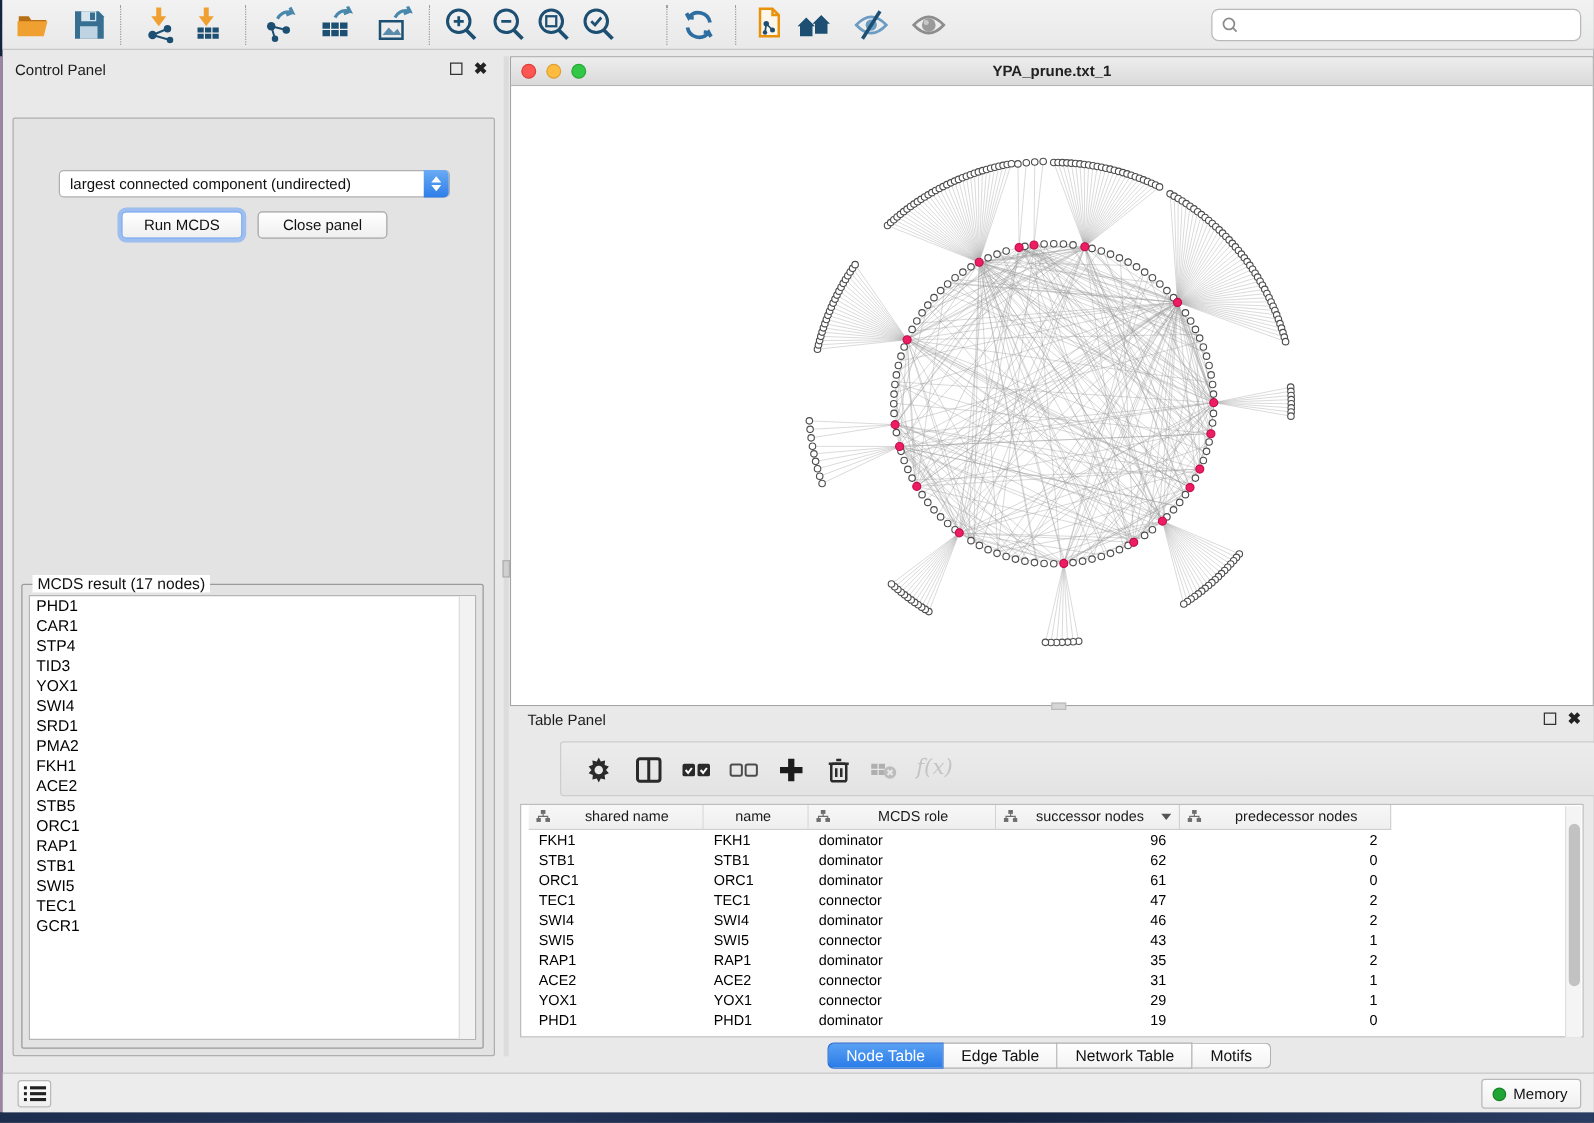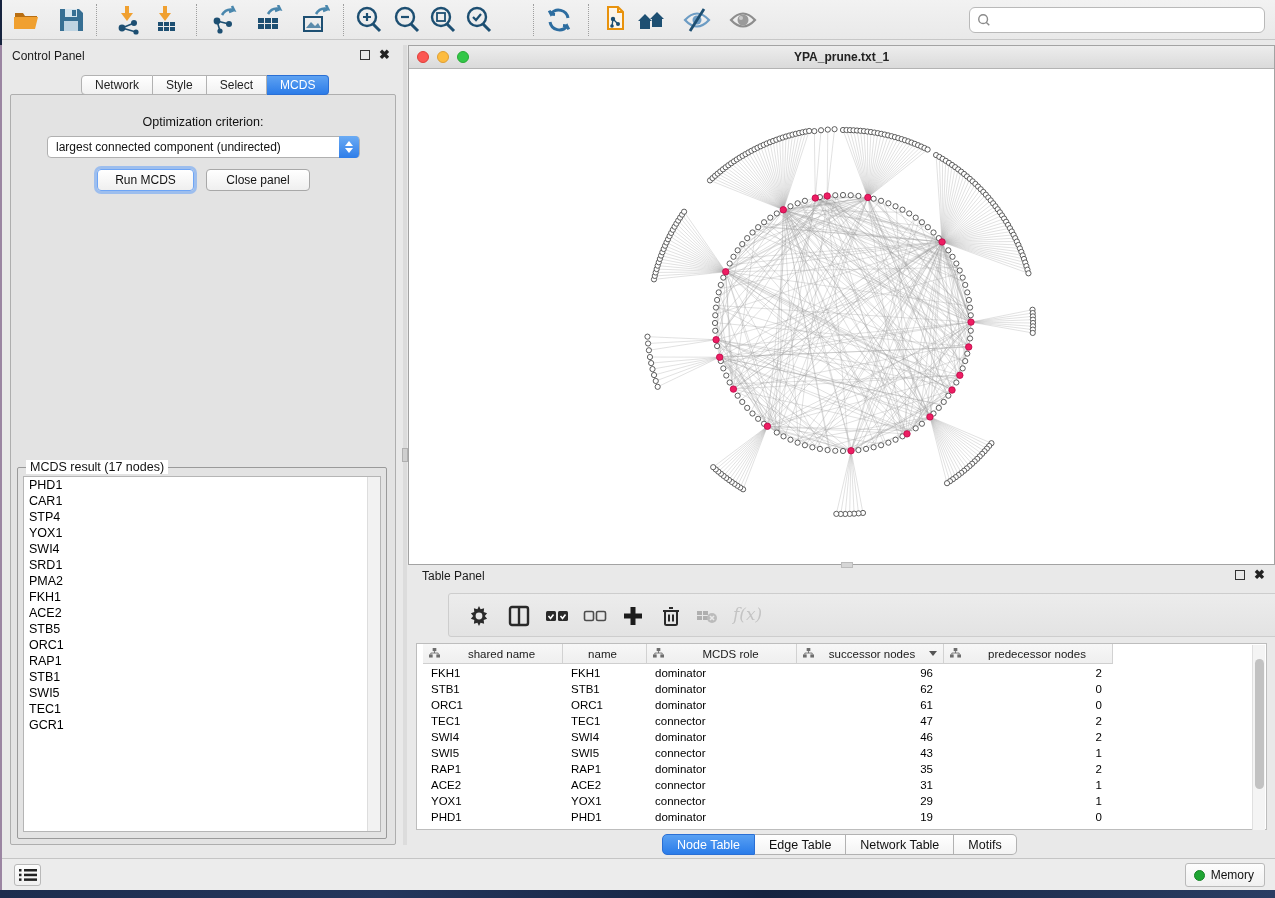--- a/index.html
+++ b/index.html
@@ -266,44 +266,38 @@
         </svg>
       <input type="text" placeholder="" style="">
     </div>
   </div>
 
   <div class="cp-title">Control Panel</div>
   <div class="cp-icons">
     <span class="panel-float"></span>
     <span class="panel-close">✖</span>
   </div>
-  <div class="cp-tabs">
-    <div class="cp-tab">Network</div>
-    <div class="cp-tab">Style</div>
-    <div class="cp-tab">Select</div>
-    <div class="cp-tab active">MCDS</div>
-  </div>
   <div class="cp-body">
-    <div class="opt-label">Optimization criterion:</div>
     <div class="dropdown">
       <span>largest connected component (undirected)</span>
       <span class="dd-stepper">
           <i class="dd-up"></i>
           <i class="dd-down"></i>
         </span>
     </div>
     <button class="btn focusring" style="left:86px; top:74px; width:97px">Run MCDS</button>
     <button class="btn" style="left:195px; top:74px; width:104px">Close panel</button>
     <div class="groupbox">
       <div class="groupbox-label">MCDS result (17 nodes)</div>
       <div class="mcds-list">
         <div>
             <div class="mcds-item">PHD1</div>
             <div class="mcds-item">CAR1</div>
             <div class="mcds-item">STP4</div>
+            <div class="mcds-item">TID3</div>
             <div class="mcds-item">YOX1</div>
             <div class="mcds-item">SWI4</div>
             <div class="mcds-item">SRD1</div>
             <div class="mcds-item">PMA2</div>
             <div class="mcds-item">FKH1</div>
             <div class="mcds-item">ACE2</div>
             <div class="mcds-item">STB5</div>
             <div class="mcds-item">ORC1</div>
             <div class="mcds-item">RAP1</div>
             <div class="mcds-item">STB1</div>

